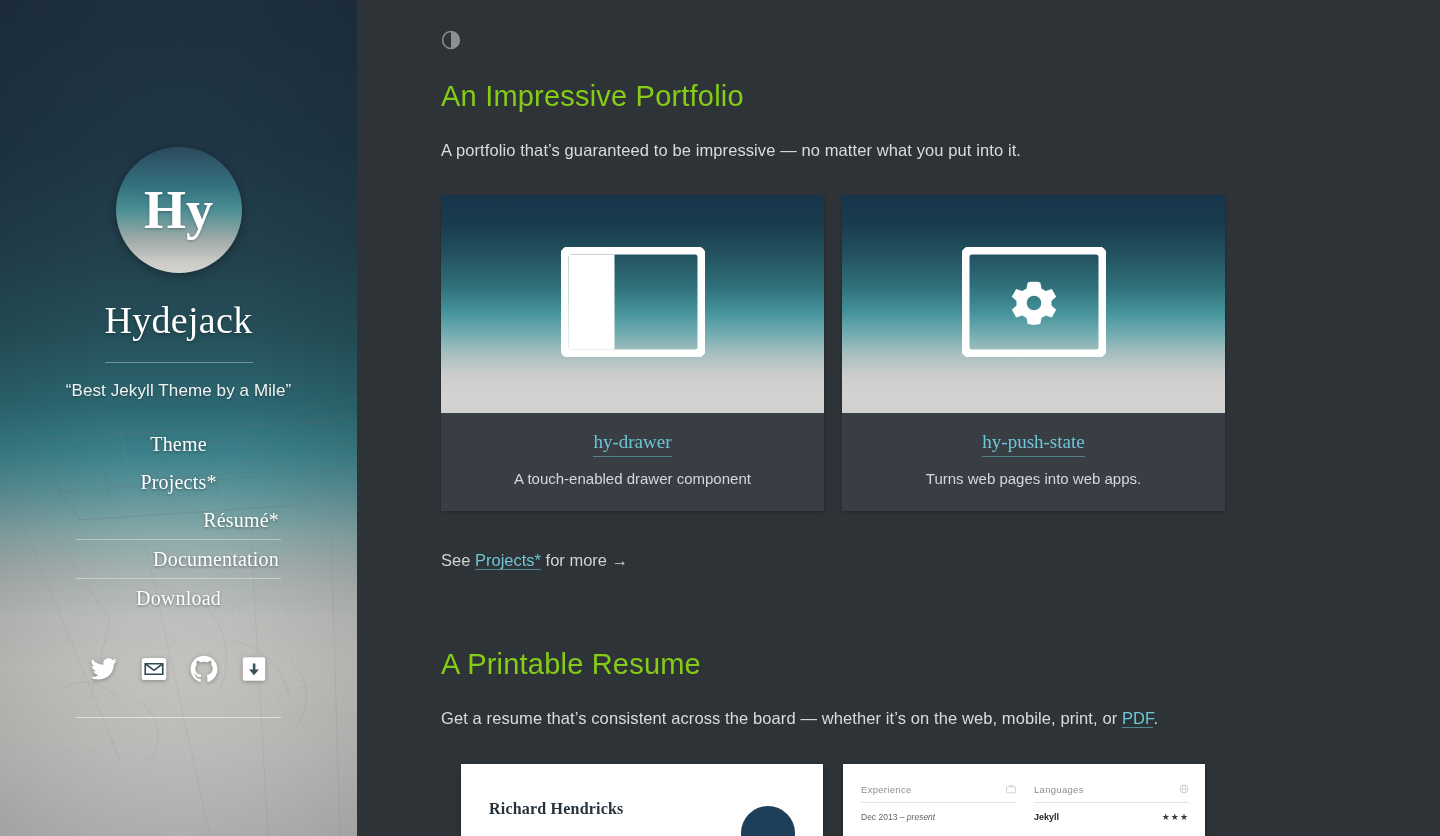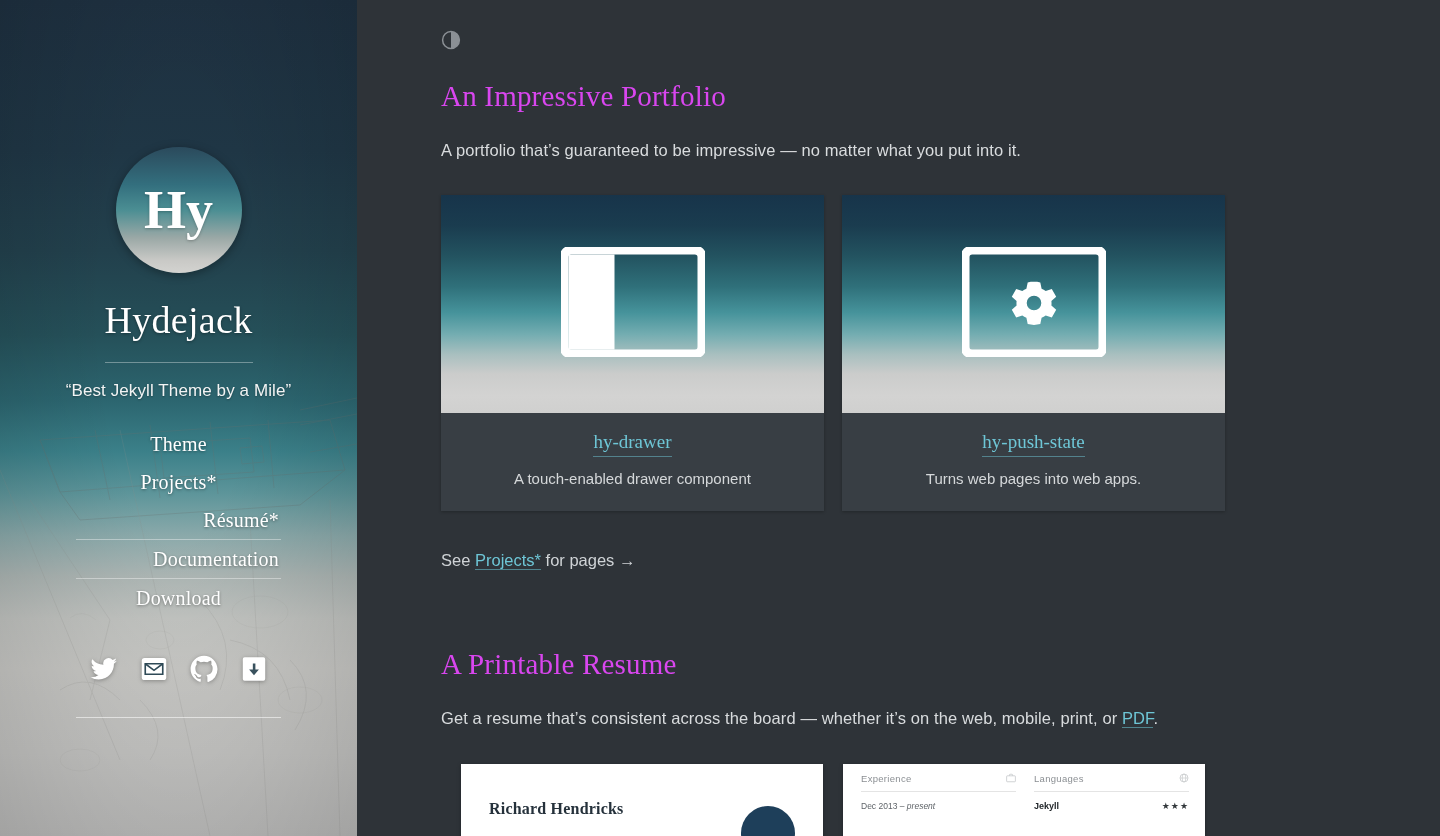--- a/index.html
+++ b/index.html
@@ -173,24 +173,24 @@
   }
 
   .mode-toggle {
     display: inline-block;
     margin-bottom: 26px;
     line-height: 0;
   }
   .mode-toggle svg { display: block; }
 
   h1.section-title {
-    font-family: Liberation Serif, serif;
+    font-family: Liberation Sans, sans-serif;
     font-size: 29px;
     font-weight: 400;
-    color: #d946ef;
+    color: #84cc16;
     letter-spacing: .2px;
     margin-bottom: 25px;
   }
 
   p.lede {
     font-family: "Liberation Sans", sans-serif;
     font-size: 16.5px;
     color: #d9dcde;
     letter-spacing: .1px;
     line-height: 1.5;
@@ -293,21 +293,21 @@
   }
   .resume-avatar {
     position: absolute;
     right: 28px;
     top: 42px;
     width: 54px;
     height: 54px;
     border-radius: 50%;
     background: #1e3f5a;
   }
-  .resume-right { padding: 9px 16px 0 18px; display: flex; gap: 18px; }
+  .resume-right { padding: 20px 16px 0 18px; display: flex; gap: 18px; }
   .rr-col { flex: 1 1 0; }
   .rr-head {
     display: flex;
     align-items: center;
     justify-content: space-between;
     border-bottom: 1px solid #e4e4e4;
     padding-bottom: 7px;
   }
   .rr-head-label {
     font-family: "Liberation Sans", sans-serif;
@@ -482,21 +482,21 @@
           </span>
         </div>
         <div class="card-caption">
           <div><span class="card-title">hy-push-state</span></div>
           <div class="card-desc">Turns web pages into web apps.</div>
         </div>
       </a>
 
     </div>
 
-    <p class="see-more"><span>See </span><a class="inline-link" href="#">Projects*</a><span> for pages </span><span>→</span></p>
+    <p class="see-more"><span>See </span><a class="inline-link" href="#">Projects*</a><span> for more </span><span>→</span></p>
 
     <h1 class="section-title section-title-2">A Printable Resume</h1>
 
     <p class="lede"><span>Get a resume that’s consistent across the board — whether it’s on the web, mobile, print, or </span><a class="inline-link" href="#">PDF</a><span>.</span></p>
 
     <div class="resume-grid">
 
       <div class="resume-card">
         <div class="resume-left">
           <div class="resume-name">Richard Hendricks</div>

